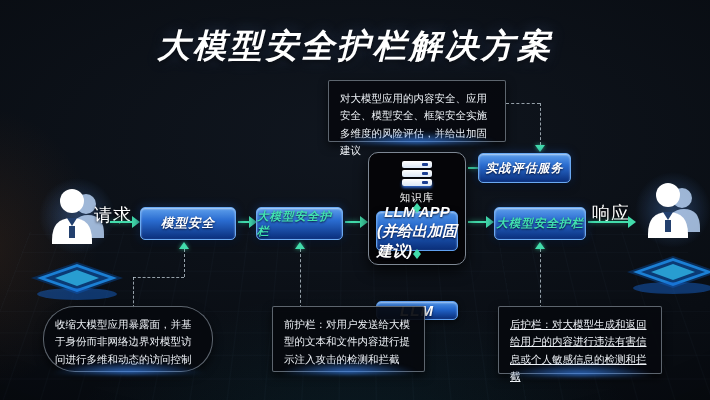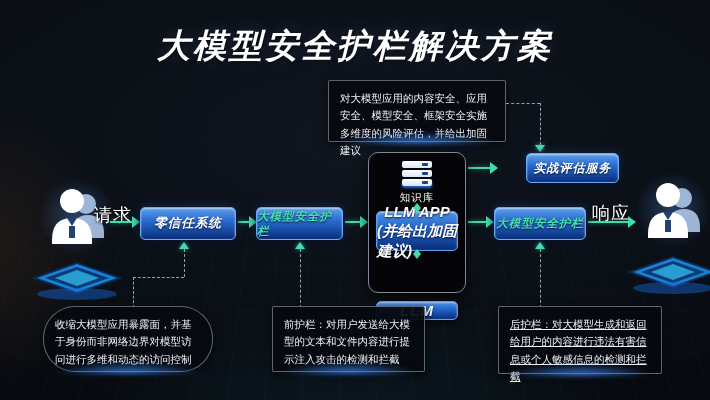--- a/index.html
+++ b/index.html
@@ -41,21 +41,21 @@
     position:absolute;box-sizing:border-box;display:flex;align-items:center;justify-content:center;
     background:linear-gradient(180deg,#5d9fec 0%,#2a6cd0 40%,#0a2f7c 100%);
     border:1px solid #6aa9f2;border-radius:5px;
     box-shadow:inset 0 1px 2px rgba(255,255,255,.55), 0 3px 8px rgba(0,0,0,.6), 0 0 10px rgba(40,110,220,.35);
     color:#fff;font-weight:700;font-style:italic;font-size:12.5px;letter-spacing:1px;
     text-shadow:0 1px 2px rgba(0,0,20,.8);
   }
   .btn.green{color:#41e2b0;}
   
   .stack{
-    position:absolute;left:368px;top:152px;width:98px;height:141px;box-sizing:border-box;
+    position:absolute;left:368px;top:152px;width:98px;height:113px;box-sizing:border-box;
     background:#050508;border:1px solid #7e8894;border-radius:10px;
     box-shadow:0 6px 14px rgba(0,0,0,.7);
     display:flex;flex-direction:column;align-items:center;padding-top:8px;
   }
   .db{margin:0 auto;}
   .db i{display:block;width:30px;height:7px;margin:0 auto 2px auto;background:linear-gradient(#ffffff,#dbe7f6);border-radius:2px;position:relative;}
   .db i::after{content:'';position:absolute;right:4px;top:2px;width:6px;height:3px;background:#1c3f93;border-radius:1px;}
   .db i:nth-child(3){box-shadow:0 2px 3px rgba(60,130,255,.8);}
   .kb-label{color:#fff;font-size:10.5px;margin-top:3px;letter-spacing:1px;}
   .innerbtn{
@@ -96,21 +96,21 @@
   <div class="panel" style="left:328px;top:80px;width:178px;height:62px;">
     <span>对大模型应用的内容安全、应用安全、模型安全、框架安全实施多维度的风险评估，并给出加固建议</span>
   </div>
 
   <div class="dash-h" style="left:506px;top:103px;width:34px;"></div>
   <div class="dash-v" style="left:540px;top:103px;height:42px;"></div>
   <div class="head-down" style="left:535px;top:145px;"></div>
 
   <div class="harrow" style="left:468px;top:167px;width:22px;"></div>
 
-  <div class="btn" style="left:526px;top:153px;width:93px;height:30px;font-size:12px;">
+  <div class="btn" style="left:478px;top:153px;width:93px;height:30px;font-size:12px;">
     <span>实战评估服务</span>
   </div>
 
   <div class="person" style="left:34px;top:182px;">
     <div class="pglow"></div>
     <svg width="86" height="86" viewBox="0 0 86 86">
       <circle cx="52" cy="22" r="10" fill="#b6d0f2" opacity=".85"></circle>
       <path d="M38 52 Q38 33 54 33 Q70 33 70 52 L70 56 L38 56 Z" fill="#b6d0f2" opacity=".85"></path>
       <circle cx="38" cy="19" r="12" fill="#ffffff"></circle>
       <path d="M18 58 Q18 36 38 36 Q58 36 58 58 L58 62 L18 62 Z" fill="#ffffff"></path>
@@ -148,21 +148,21 @@
   <div class="flowlabel" style="left:94px;top:203px;">请求</div>
   <div class="flowlabel" style="left:592px;top:201px;">响应</div>
 
   <div class="harrow" style="left:110px;top:221px;width:22px;"></div>
   <div class="harrow" style="left:238px;top:221px;width:11px;"></div>
   <div class="harrow" style="left:345px;top:221px;width:15px;"></div>
   <div class="harrow" style="left:468px;top:221px;width:18px;"></div>
   <div class="harrow" style="left:588px;top:221px;width:40px;"></div>
 
   <div class="btn" style="left:140px;top:207px;width:96px;height:33px;">
-    <span>零信任系统</span>
+    <span>模型安全</span>
   </div>
   <div class="btn green" style="left:256px;top:207px;width:87px;height:33px;font-size:11.5px;">
     <span>大模型安全护栏</span>
   </div>
   <div class="btn green" style="left:494px;top:207px;width:92px;height:33px;font-size:11.5px;">
     <span>大模型安全护栏</span>
   </div>
 
   <div class="stack">
     <div class="db">

